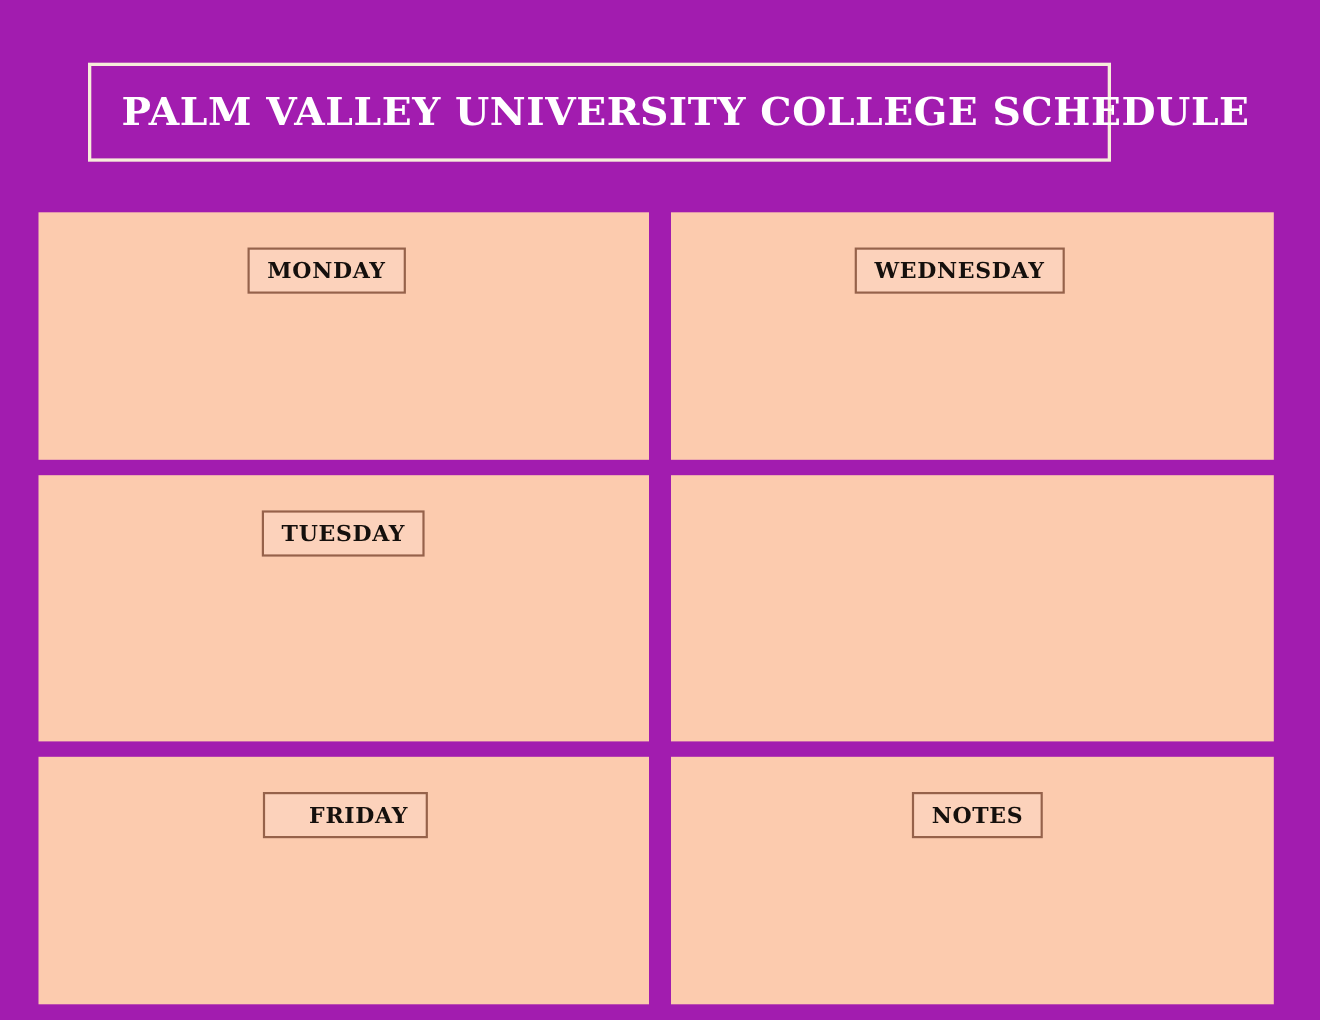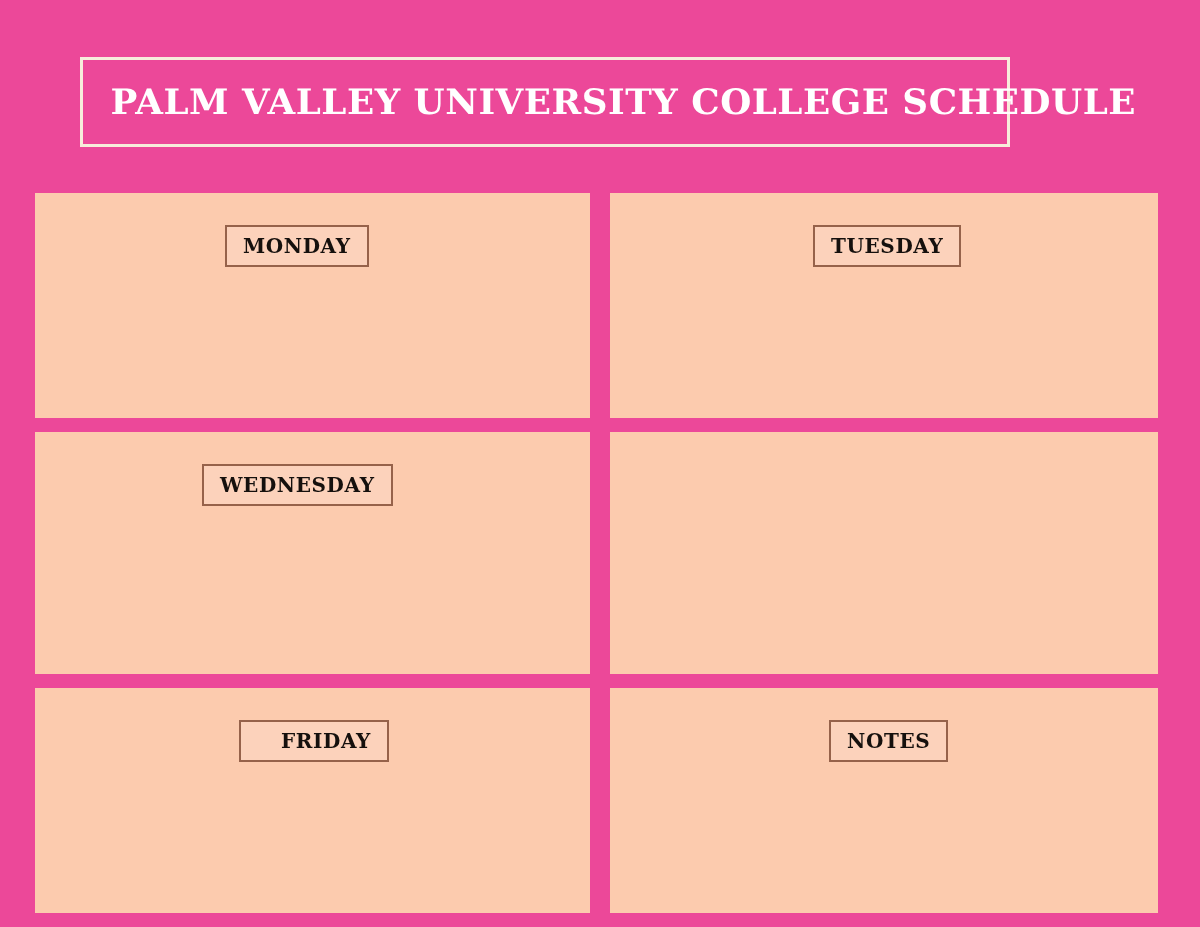--- a/index.html
+++ b/index.html
@@ -12,21 +12,21 @@
     height: 927px;
     overflow: hidden;
     background: #c1562a;
     font-family: "DejaVu Serif", serif;
   }
 
   #poster {
     position: relative;
     width: 1200px;
     height: 927px;
-    background: #ec4899;
+    background: #a21caf;
     box-sizing: border-box;
   }
 
   
   .title-frame {
     position: absolute;
     left: 80px;
     top: 57px;
     width: 930px;
     height: 90px;
@@ -119,30 +119,30 @@
 
   <div class="grid">
 
     <div class="card card-monday">
       <div class="label-box">
         <span class="label-text">MONDAY</span>
       </div>
       <div class="card-body"></div>
     </div>
 
-    <div class="card card-tuesday">
+    <div class="card card-wednesday">
       <div class="label-box">
-        <span class="label-text">TUESDAY</span>
+        <span class="label-text">WEDNESDAY</span>
       </div>
       <div class="card-body"></div>
     </div>
 
-    <div class="card card-wednesday">
+    <div class="card card-tuesday">
       <div class="label-box">
-        <span class="label-text">WEDNESDAY</span>
+        <span class="label-text">TUESDAY</span>
       </div>
       <div class="card-body"></div>
     </div>
 
     <div class="card card-thursday">
       <div class="card-body"></div>
     </div>
 
     <div class="card card-friday">
       <div class="label-box">

